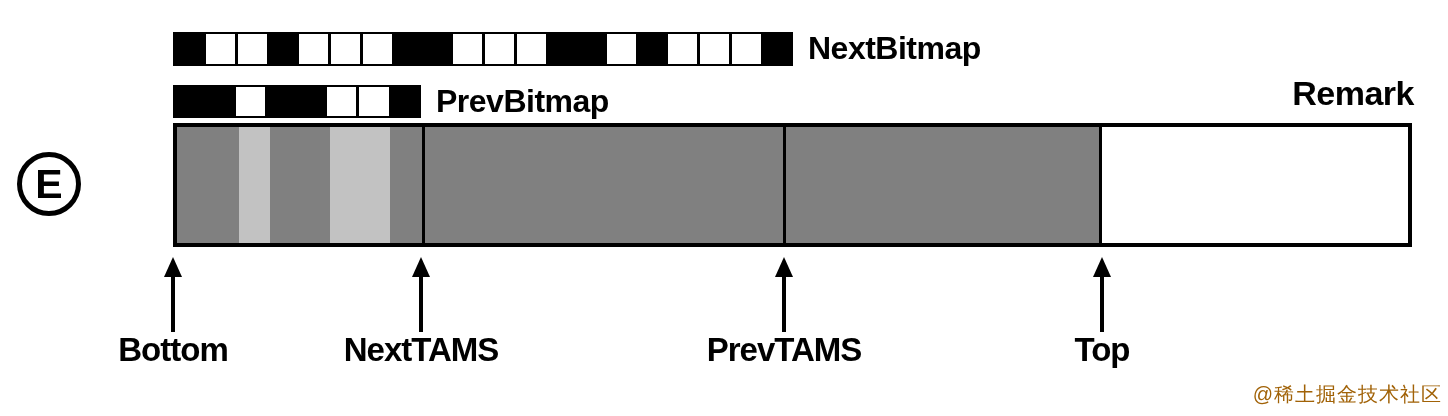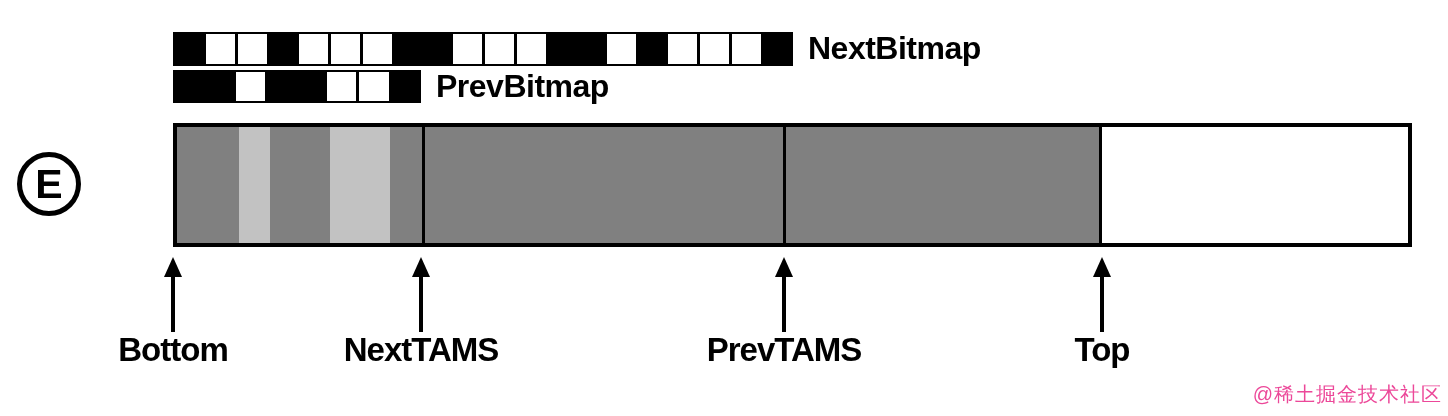--- a/index.html
+++ b/index.html
@@ -35,21 +35,21 @@
     align-items: center;
   }
   .bitmap-row .cells {
     display: flex;
     border: 2px solid #000;
     box-sizing: border-box;
     background: #000;
   }
   .bitmap-next { left: 173px; top: 30px; }
   .bitmap-next .cells { width: 620px; height: 34px; }
-  .bitmap-prev { left: 173px; top: 68px; }
+  .bitmap-prev { left: 173px; top: 83px; }
   .bitmap-prev .cells { width: 248px; height: 33px; }
   .cell { flex: 1 1 0; box-sizing: border-box; }
   .cell.b { background: #000000; }
   .cell.w { background: #ffffff; border-left: 2px solid #000; border-right: 1px solid #000; }
   .bitmap-label {
     font-weight: bold;
     font-size: 32px;
     margin-left: 15px;
     white-space: nowrap;
     letter-spacing: -0.5px;
@@ -154,20 +154,21 @@
         <div class="cell w"></div>
         <div class="cell b"></div>
         <div class="cell b"></div>
         <div class="cell w"></div>
         <div class="cell w"></div>
         <div class="cell b"></div>
       </div>
     <div class="bitmap-label">PrevBitmap</div>
   </div>
 
+  <div class="remark-label">Remark</div>
 
   <div class="region-bar">
       <div class="segment" style="flex: 248 1 0px;">
         <div style="flex: 63 1 0px; background: rgb(128, 128, 128);"></div>
         <div style="flex: 31 1 0px; background: rgb(194, 194, 194);"></div>
         <div style="flex: 61 1 0px; background: rgb(128, 128, 128);"></div>
         <div style="flex: 61 1 0px; background: rgb(194, 194, 194);"></div>
         <div style="flex: 32 1 0px; background: rgb(128, 128, 128);"></div>
       </div>
       <div class="segment" style="flex: 363 1 0px; background: rgb(128, 128, 128);"></div>
@@ -191,15 +192,15 @@
         <div class="pointer-stem"></div>
         <div class="pointer-label">PrevTAMS</div>
       </div>
       <div class="pointer" style="left: 1102px;">
         <div class="pointer-head"></div>
         <div class="pointer-stem"></div>
         <div class="pointer-label">Top</div>
       </div>
     </div>
 
-  <div class="watermark" style="color: #ec4899;">@稀土掘金技术社区</div>
+  <div class="watermark" style="color: #a16207;">@稀土掘金技术社区</div>
 
 </div>
 
 </body></html>

